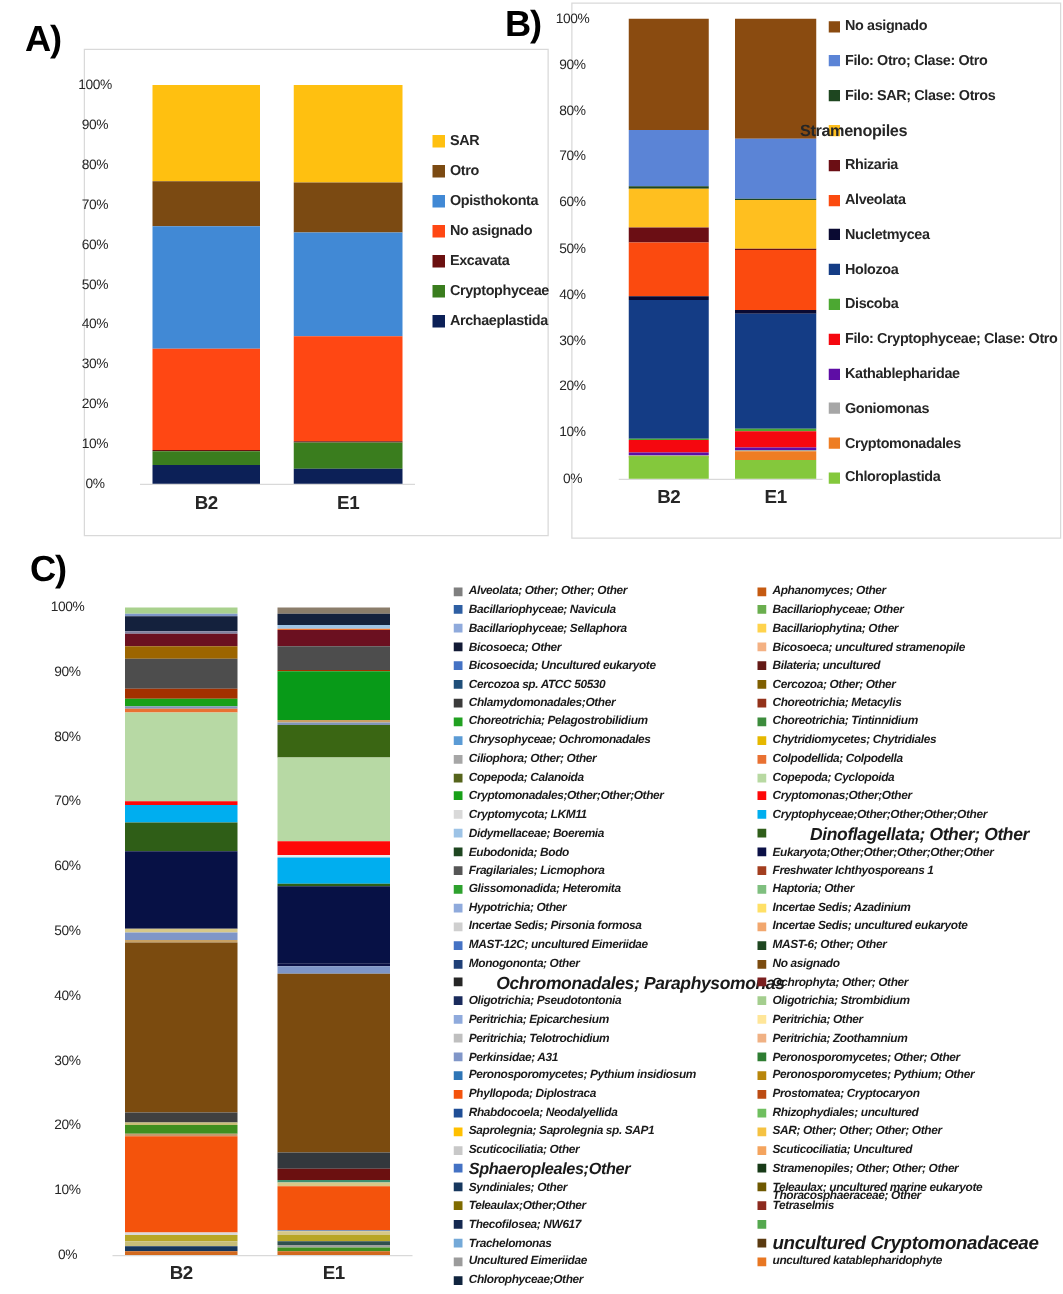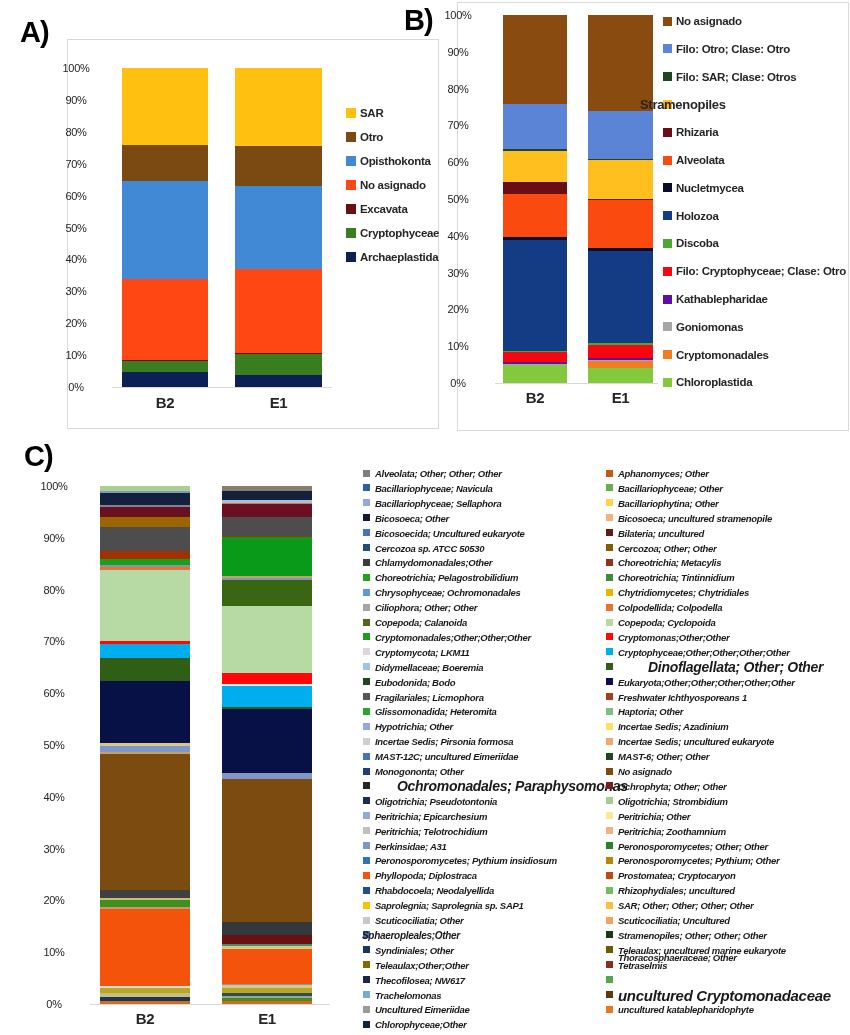--- a/index.html
+++ b/index.html
@@ -291,21 +291,21 @@
       <div class="lg-tx it" style="left: 375px; top: 860.4px; font-size: 9.5px;">Peronosporomycetes; Pythium insidiosum</div>
       <div class="lg-sw" style="left: 363px; top: 871.8px; width: 7px; height: 7px; background: rgb(244, 83, 12);"></div>
       <div class="lg-tx it" style="left: 375px; top: 875.3px; font-size: 9.5px;">Phyllopoda; Diplostraca</div>
       <div class="lg-sw" style="left: 363px; top: 886.7px; width: 7px; height: 7px; background: rgb(31, 78, 150);"></div>
       <div class="lg-tx it" style="left: 375px; top: 890.2px; font-size: 9.5px;">Rhabdocoela; Neodalyellida</div>
       <div class="lg-sw" style="left: 363px; top: 901.6px; width: 7px; height: 7px; background: rgb(255, 192, 0);"></div>
       <div class="lg-tx it" style="left: 375px; top: 905.1px; font-size: 9.5px;">Saprolegnia; Saprolegnia sp. SAP1</div>
       <div class="lg-sw" style="left: 363px; top: 916.5px; width: 7px; height: 7px; background: rgb(200, 200, 200);"></div>
       <div class="lg-tx it" style="left: 375px; top: 920px; font-size: 9.5px;">Scuticociliatia; Other</div>
       <div class="lg-sw" style="left: 363px; top: 931.4px; width: 7px; height: 7px; background: rgb(68, 114, 196);"></div>
-      <div class="lg-tx it" style="left: 362px; top: 934.9px; font-size: 10px;">Sphaeropleales;Other</div>
+      <div class="lg-tx it" style="left: 375px; top: 934.9px; font-size: 13px;">Sphaeropleales;Other</div>
       <div class="lg-sw" style="left: 363px; top: 946.3px; width: 7px; height: 7px; background: rgb(23, 55, 94);"></div>
       <div class="lg-tx it" style="left: 375px; top: 949.8px; font-size: 9.5px;">Syndiniales; Other</div>
       <div class="lg-sw" style="left: 363px; top: 961.2px; width: 7px; height: 7px; background: rgb(127, 107, 0);"></div>
       <div class="lg-tx it" style="left: 375px; top: 964.7px; font-size: 9.5px;">Teleaulax;Other;Other</div>
       <div class="lg-sw" style="left: 363px; top: 976.1px; width: 7px; height: 7px; background: rgb(20, 40, 80);"></div>
       <div class="lg-tx it" style="left: 375px; top: 979.6px; font-size: 9.5px;">Thecofilosea; NW617</div>
       <div class="lg-sw" style="left: 363px; top: 991px; width: 7px; height: 7px; background: rgb(116, 169, 216);"></div>
       <div class="lg-tx it" style="left: 375px; top: 994.5px; font-size: 9.5px;">Trachelomonas</div>
       <div class="lg-sw" style="left: 363px; top: 1005.9px; width: 7px; height: 7px; background: rgb(155, 155, 155);"></div>
       <div class="lg-tx it" style="left: 375px; top: 1009.4px; font-size: 9.5px;">Uncultured Eimeriidae</div>

